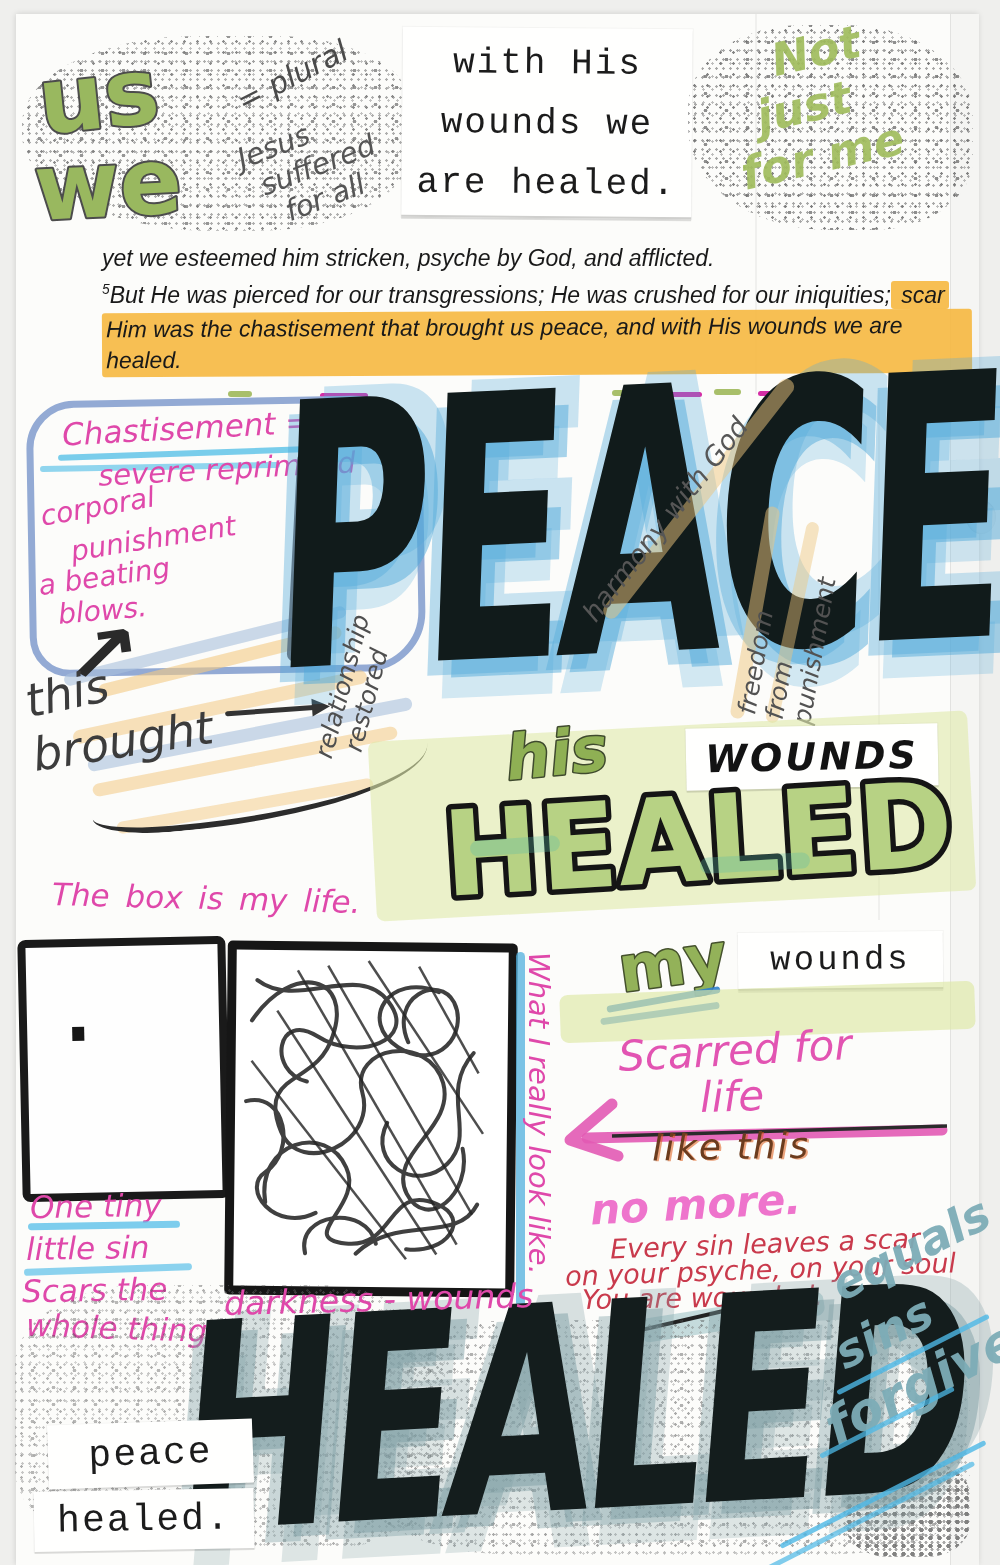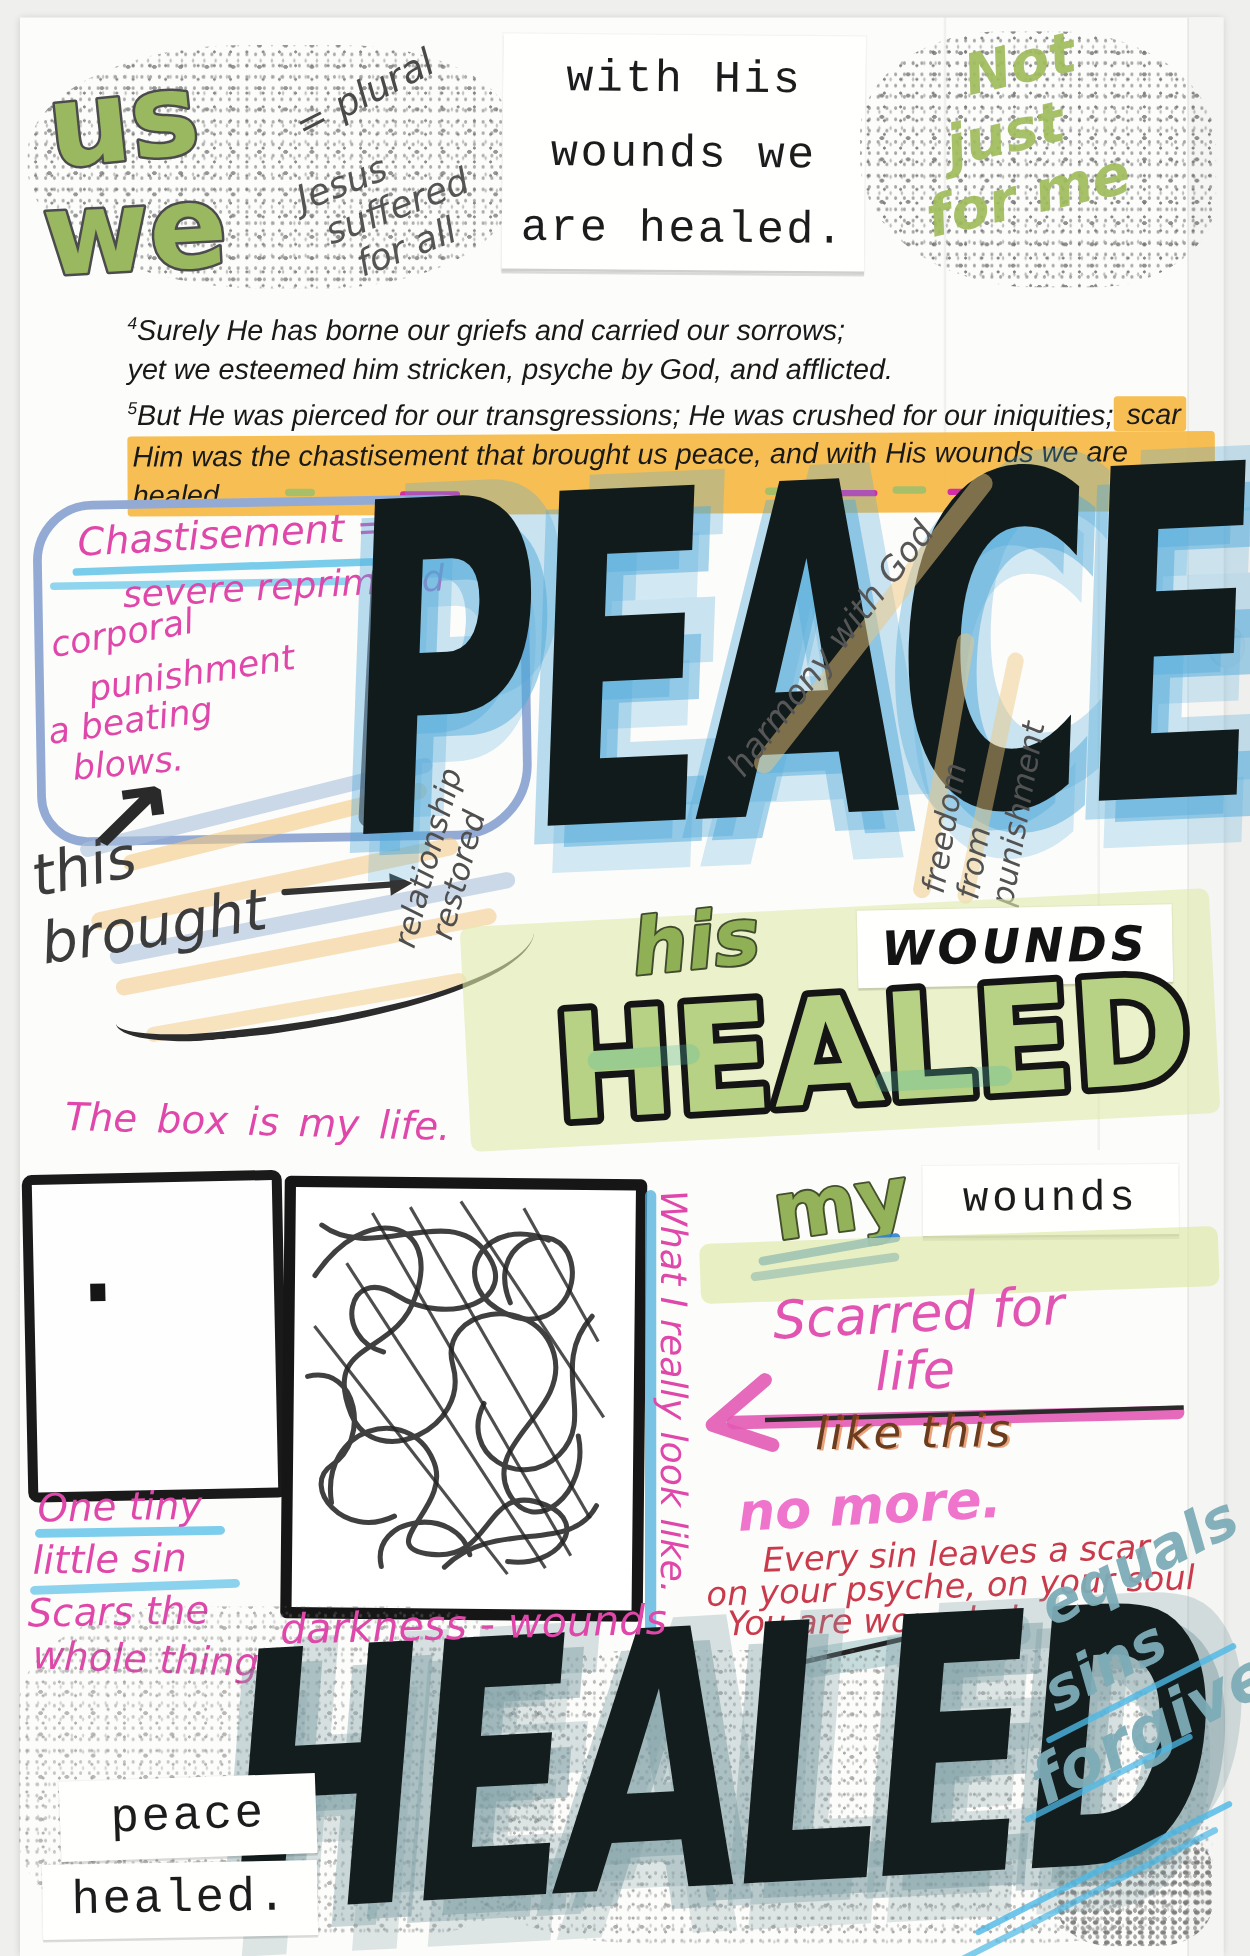--- a/index.html
+++ b/index.html
@@ -64,21 +64,20 @@
   </div>
 
   <div class="abs speckle" style="left:688px;top:25px;width:285px;height:205px;border-radius:40% 45% 35% 50%;opacity:.8;"></div>
   <div class="abs hand" style="left:728px;top:28px;font-size:45px;font-weight:bold;color:rgba(160,188,92,.92);transform:rotate(-13deg);line-height:52px;">
     <div style="margin-left:55px;">Not</div>
     <div style="margin-left:28px;">just</div>
     <div>for me</div>
   </div>
 
   <div class="abs sans" style="left:102px;top:243px;width:870px;">
-    <div class="verse"><sup>4</sup><span>Surely He has borne our griefs and carried our sorrows;</span></div>
     <div class="verse">yet we esteemed him stricken, psyche by God, and afflicted.</div>
     <div class="verse"><sup>5</sup><span>But He was pierced for our transgressions; He was crushed for our iniquities;</span><span class="hl"> scar</span></div>
     <div class="verse"><span class="hl" style="display:inline-block;transform:rotate(-.3deg);">Him was the chastisement that brought us peace, and with His wounds we are healed.</span></div>
   </div>
 
   <div class="bar" style="left:228px;top:391px;width:24px;height:6px;background:#a8bf6a;"></div>
   <div class="bar" style="left:320px;top:393px;width:48px;height:5px;background:#d42ea6;"></div>
   <div class="bar" style="left:612px;top:390px;width:26px;height:6px;background:#a8bf6a;"></div>
   <div class="bar" style="left:655px;top:392px;width:47px;height:5px;background:#d42ea6;"></div>
   <div class="bar" style="left:714px;top:389px;width:27px;height:6px;background:#a8bf6a;"></div>

